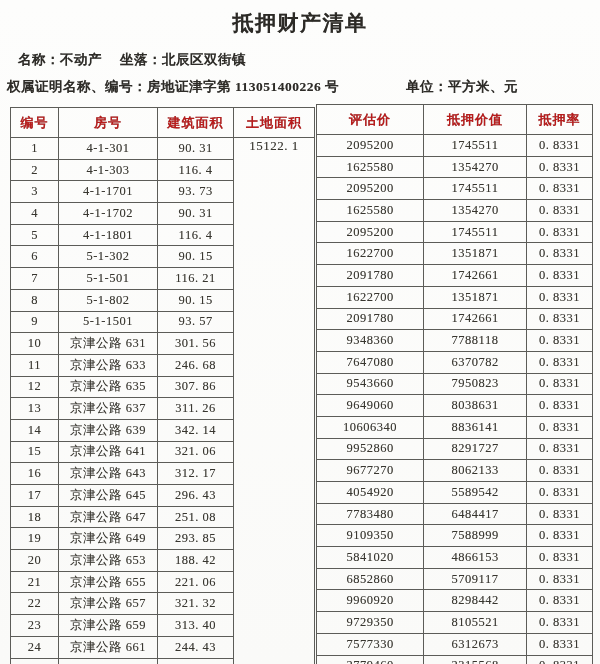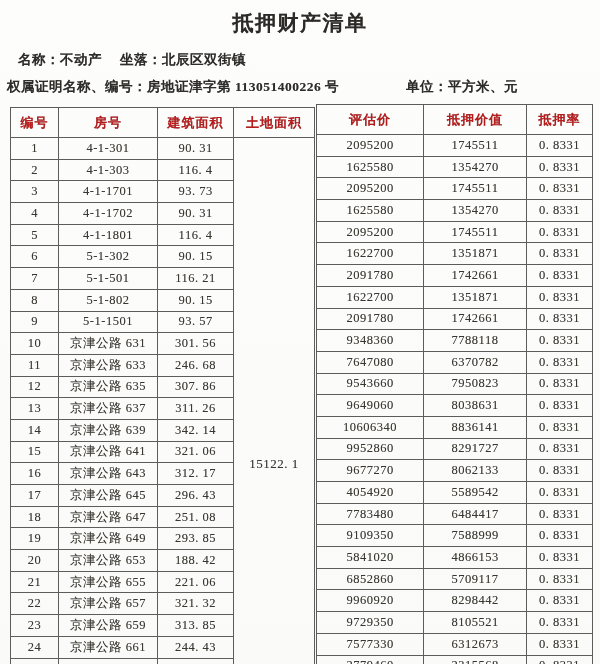--- a/index.html
+++ b/index.html
@@ -78,21 +78,20 @@
   
   .w-appr { width: 107px; }
   .w-mort { width: 103px; }
   .w-rate { width: 66px; }
 
   td.c-land {
     vertical-align: top;
     position: relative;
   }
   .land-val {
-    margin-top: 318px;
     text-align: center;
     font-size: 13px;
     letter-spacing: 0.5px;
     font-family: Liberation Serif, serif;
   }
 </style>
 </head>
 <body>
 
 <div class="sheet">
@@ -236,21 +235,21 @@
           <td class="c-area">221. 06</td>
         </tr>
         <tr>
           <td class="c-no">22</td>
           <td class="c-room">京津公路 657</td>
           <td class="c-area">321. 32</td>
         </tr>
         <tr>
           <td class="c-no">23</td>
           <td class="c-room">京津公路 659</td>
-          <td class="c-area">313. 85</td>
+          <td class="c-area">313. 40</td>
         </tr>
         <tr>
           <td class="c-no">24</td>
           <td class="c-room">京津公路 661</td>
           <td class="c-area">244. 43</td>
         </tr>
         <tr>
           <td class="c-no"></td>
           <td class="c-room"></td>
           <td class="c-area">85. 33</td>

